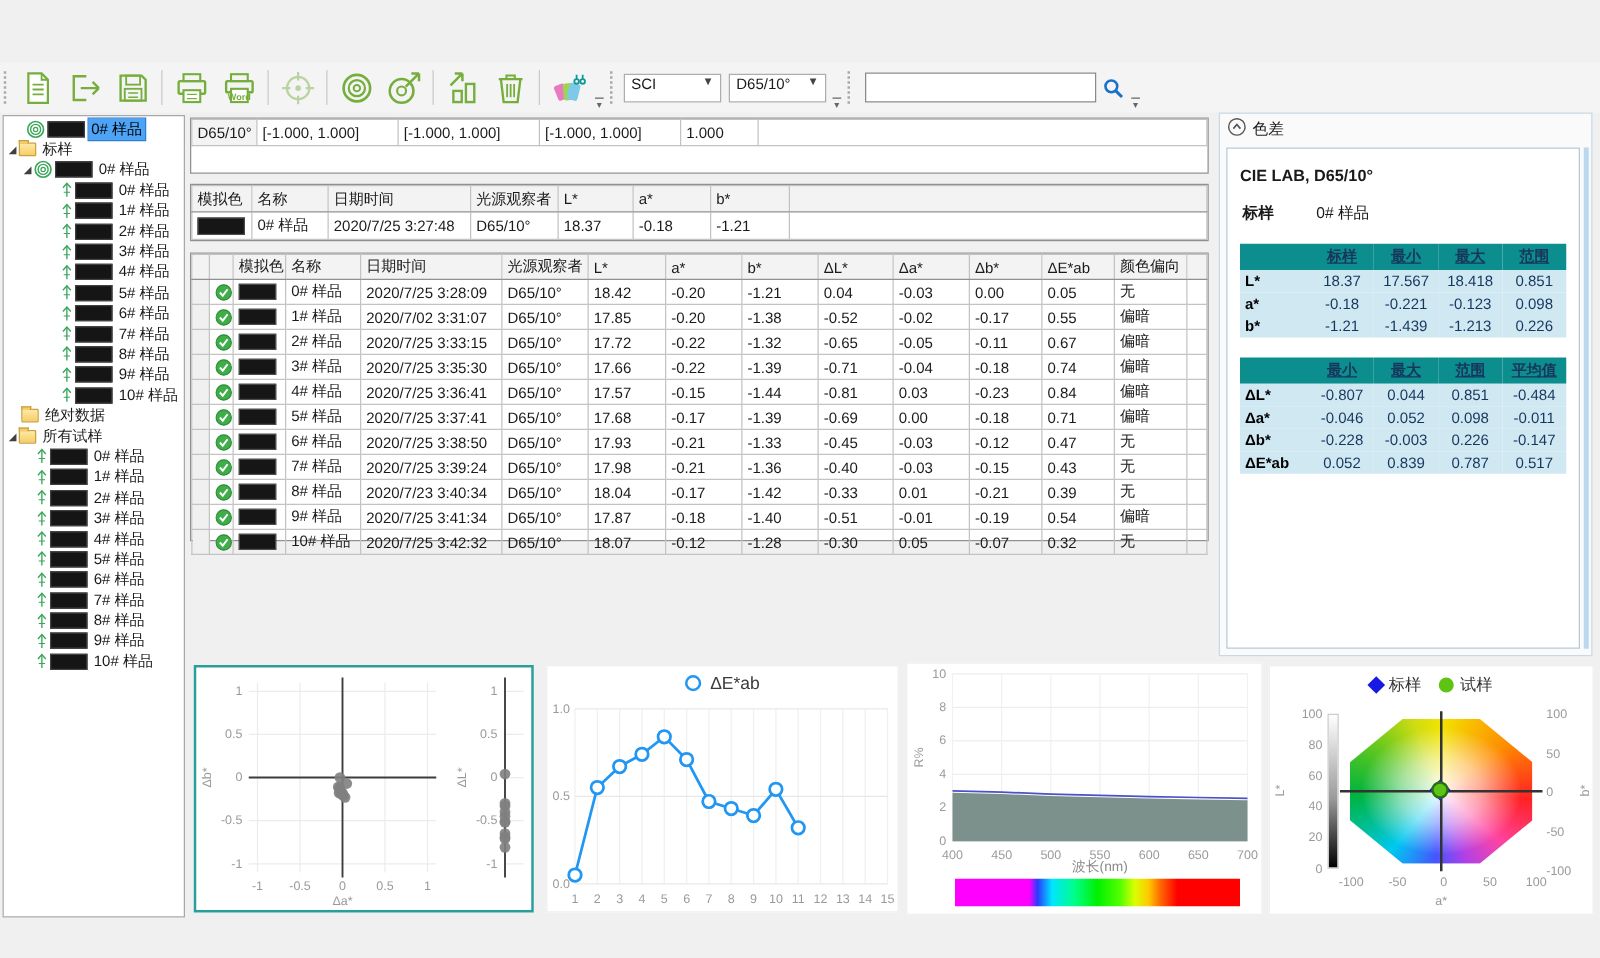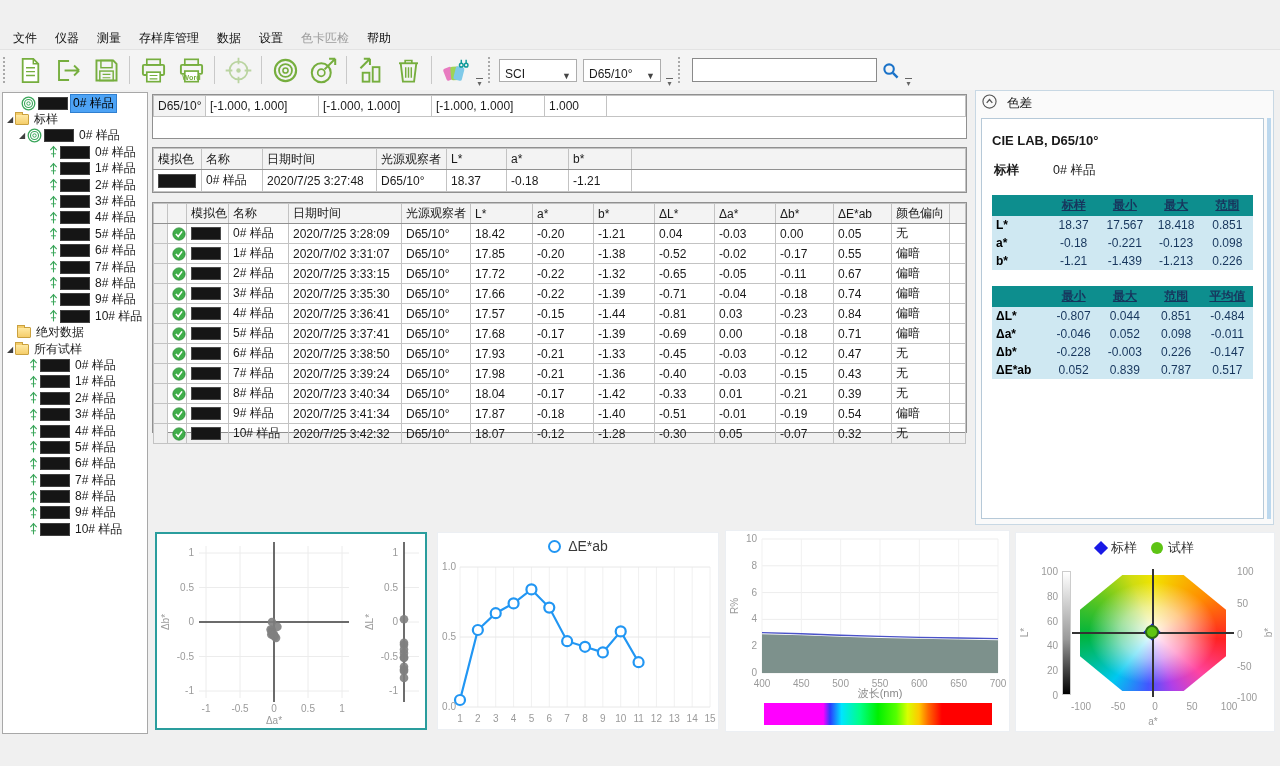--- a/index.html
+++ b/index.html
@@ -22,21 +22,21 @@
   .menu-item { padding:2px 9px; font-size:12px; color:#111; }
   .menu-item.disabled { color:#9b9b9b; }
 
   
   .toolbar { position:absolute; left:0; top:50px; width:100%; height:40px; background:#f4f4f4; display:flex; align-items:center; }
   .grip { width:5px; height:26px; margin:0 3px; border-left:2px dotted #a9a9a9; }
   .vsep { width:1px; height:28px; background:#c9c9c9; margin:0 4px; }
   .tb-icon { width:38px; height:34px; display:flex; align-items:center; justify-content:center; }
   .tb-icon svg { width:29px; height:29px; }
   .tb-icon.dim { opacity:.45; }
-  .dd { display:flex; align-items:flex-end; justify-content:space-between; width:78px; height:23px; background:#fff; border:1px solid #adadad; padding:0 5px; margin:12px 3px; font-size:12px; }
+  .dd { display:flex; align-items:flex-start; justify-content:space-between; width:78px; height:23px; background:#fff; border:1px solid #adadad; padding:0 5px; margin:12px 3px; font-size:12px; }
   .dd .arr { font-size:9px; color:#444; }
   .searchbox { width:185px; height:24px; border:1px solid #8a8a8a; background:#fff; margin-left:6px; padding:0 5px; font-size:12px; outline:none; }
   .search-btn { width:26px; height:26px; display:flex; align-items:center; justify-content:center; }
   .ovf { align-self:flex-end; margin:0 2px 2px 2px; font-size:8px; color:#666; line-height:8px; text-align:center; }
   .ovf i { display:block; font-style:normal; border-top:1px solid #666; width:7px; margin:0 auto 1px; }
 
   
   .tree { position:absolute; left:2px; top:92px; width:146px; height:642px; background:#fff; border:1px solid #a8a8a8; overflow:hidden; padding-top:2px; }
   .trow { height:16.4px; display:flex; align-items:center; white-space:nowrap; font-size:12px; }
   .exp { width:10px; font-size:8px; color:#404040; text-align:center; flex:none; }
@@ -54,21 +54,21 @@
   table.g th, table.g td { border:1px solid #c3c3c3; font-weight:normal; text-align:left; padding:1px 4px; font-size:12px; overflow:hidden; white-space:nowrap; }
   table.g th { background:#f3f3f3; border-bottom:1px solid #909090; }
   table.g td.hdr { background:#f3f3f3; }
   td.rowhdr, th.rowhdr { background:#f0f0f0; padding:0; }
   .cswatch { width:38px; height:14px; background:#161616; border:1px solid #4a4a4a; }
   td.icon-cell { text-align:center; padding:0; }
   td.icon-cell svg { width:14px; height:14px; vertical-align:middle; }
 
   
   .rpanel { position:absolute; left:975px; top:90px; width:299px; height:435px; background:#fafafa; border:1px solid #c8d8e4; }
-  .rpanel .bar { height:24px; display:flex; align-items:center; padding-left:6px; gap:10px; font-size:12.5px; }
+  .rpanel .bar { height:24px; display:flex; align-items:center; padding-left:6px; gap:5px; font-size:12.5px; }
   .rpanel .bar svg { width:15px; height:15px; }
   .rcard { position:absolute; left:5px; top:27px; right:9px; bottom:5px; background:#fff; border:1px solid #b6c9d8; padding:8px 10px; }
   .rstrip { position:absolute; right:2px; top:27px; bottom:5px; width:4px; background:#bcd8ee; }
   .rtitle { text-align:left; font-weight:bold; font-size:13px; margin:6px 0 14px; }
   .rstd { display:flex; gap:34px; font-size:12.5px; margin:0 0 16px 2px; }
   .rstd b { font-weight:bold; }
   table.rt { border-collapse:collapse; width:100%; margin-bottom:16px; table-layout:fixed; }
   table.rt th { background:#0d8e8e; color:#17365d; font-size:12px; padding:2px 2px; text-align:center; }
   table.rt th u { text-decoration:underline; }
   table.rt td { background:#cfe8f2; color:#17365d; font-size:12px; padding:2px 2px; text-align:center; }
@@ -109,30 +109,20 @@
   .sbox { height:22px; border:1px solid #9a9a9a; background:#fbfbfb; display:flex; align-items:center; justify-content:center; font-size:12px; padding:0 9px; }
   .statusbar .right { margin-left:auto; display:flex; gap:3px; margin-right:12px; }
   .blueline { position:absolute; left:0; bottom:0; width:100%; height:3px; background:#1283d8; }
 </style>
 </head>
 <body>
 
 <div class="app">
 
 
-  <div class="menubar" id="menubar">
-      <div class="menu-item">文件</div>
-      <div class="menu-item">仪器</div>
-      <div class="menu-item">测量</div>
-      <div class="menu-item">存样库管理</div>
-      <div class="menu-item">数据</div>
-      <div class="menu-item">设置</div>
-      <div class="menu-item disabled">色卡匹检</div>
-      <div class="menu-item">帮助</div>
-    </div>
 
   <div class="toolbar" id="toolbar">
       <span class="grip"></span>
       <div class="tb-icon">
         <svg viewBox="0 0 26 26">
           <path d="M6 2.5h9.5l4.5 4.5v16.5H6z" fill="#fff" stroke="#76ae3e" stroke-width="1.6"></path>
           <path d="M15.5 2.5v4.5H20" fill="none" stroke="#76ae3e" stroke-width="1.3"></path>
           <path d="M9 10.5h8M9 14h8M9 17.5h8" stroke="#76ae3e" stroke-width="1.3"></path>
         </svg>
       </div>

